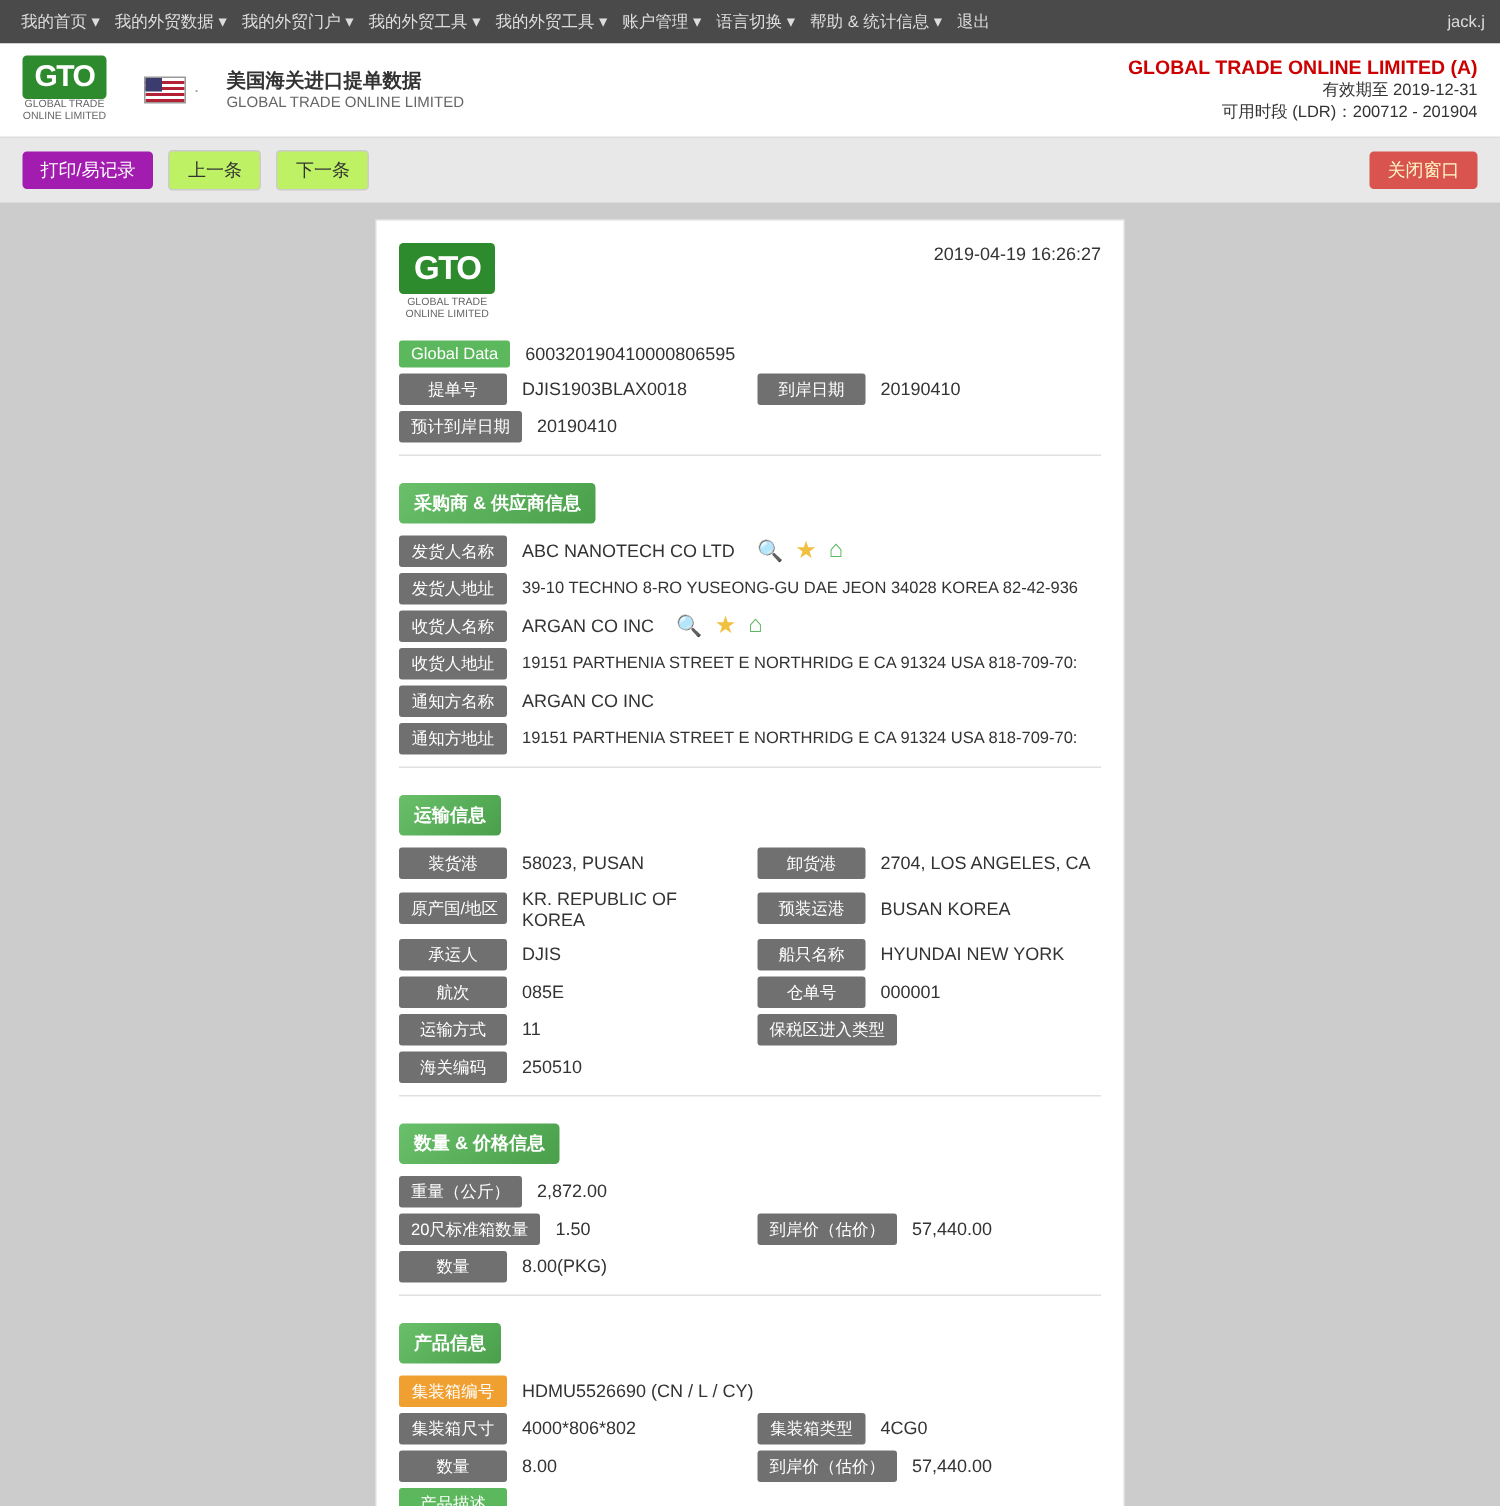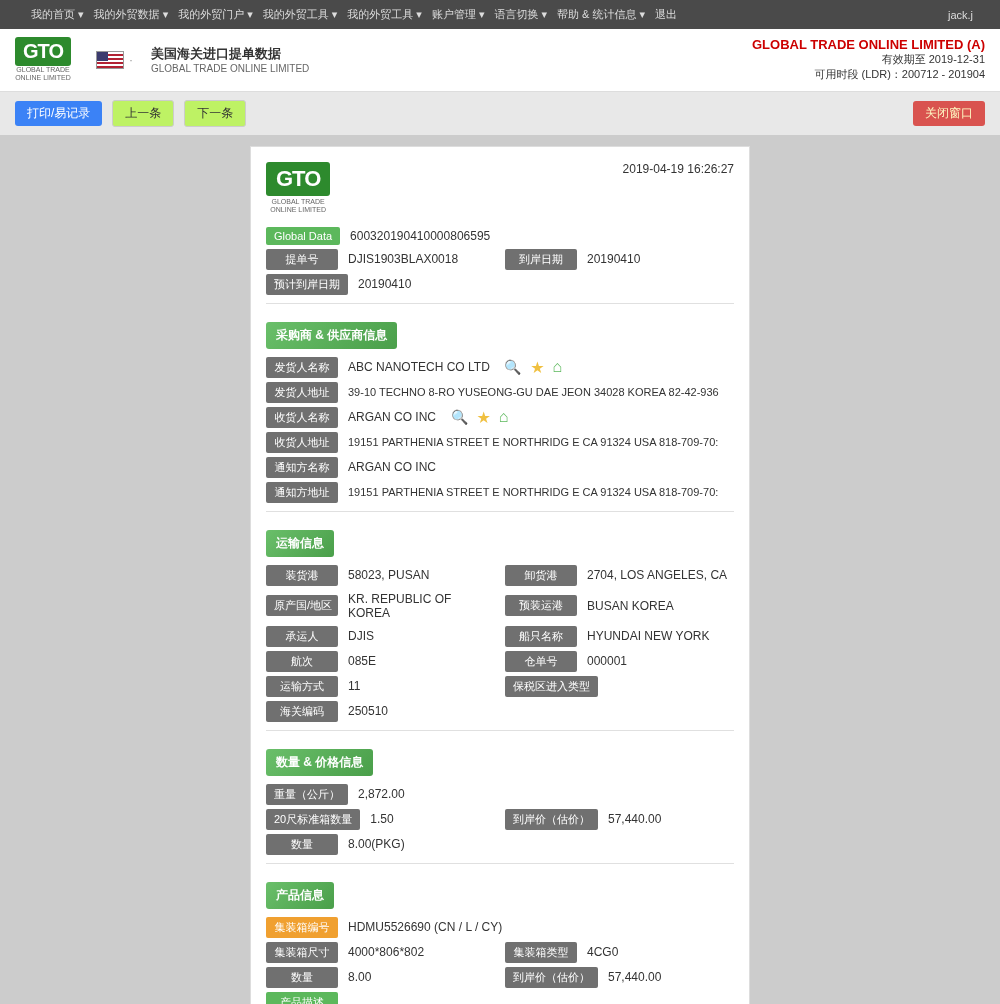--- a/index.html
+++ b/index.html
@@ -1,36 +1,36 @@
 <!DOCTYPE html>
 <html><head>
   <meta charset="utf-8">
   <style>
     * { margin: 0; padding: 0; box-sizing: border-box; }
     body { font-family: Arial, sans-serif; font-size: 12px; background: #f0f0f0; color: #333; width: 1000px; }
     
     
-    .top-nav { background: #4a4a4a; color: #fff; padding: 5px 27px; display: flex; justify-content: space-between; align-items: center; }
+    .top-nav { background: #4a4a4a; color: #fff; padding: 5px 10px; display: flex; justify-content: space-between; align-items: center; }
     .nav-left { display: flex; gap: 2px; }
     .nav-item { color: #ddd; font-size: 11px; cursor: pointer; padding: 2px 4px; }
     
     
     .header { background: #fff; padding: 8px 15px; display: flex; align-items: center; border-bottom: 1px solid #ddd; }
     .logo-area { display: flex; align-items: center; gap: 10px; }
     .flag-area { display: flex; align-items: center; gap: 5px; margin-left: 15px; }
     .us-flag { width: 28px; height: 18px; background: repeating-linear-gradient(#fff 0px, #fff 2px, #b22234 2px, #b22234 4px); position: relative; border: 1px solid #999; }
     .us-flag::before { content: ''; position: absolute; top: 0; left: 0; width: 11px; height: 9px; background: #3c3b6e; }
     .header-right { margin-left: auto; text-align: right; }
     .company-name { color: #cc0000; font-size: 13px; font-weight: bold; }
     .validity { font-size: 11px; color: #333; }
     .time-limit { font-size: 11px; color: #333; }
     
     
     .toolbar { background: #e8e8e8; padding: 8px 15px; display: flex; align-items: center; gap: 10px; border-bottom: 1px solid #ccc; }
-    .btn-green { background: #3b82f6; color: #fff; border: none; padding: 4px 12px; border-radius: 3px; cursor: pointer; font-size: 12px; }
+    .btn-green { background: #a21caf; color: #fff; border: none; padding: 4px 12px; border-radius: 3px; cursor: pointer; font-size: 12px; }
     .btn-nav { background: #bef264; border: 1px solid #ccc; padding: 4px 12px; border-radius: 3px; cursor: pointer; font-size: 12px; color: #333; }
     .btn-close { background: #d9534f; color: #fef9c3; border: none; padding: 4px 12px; border-radius: 3px; cursor: pointer; font-size: 12px; margin-left: auto; }
     
     
     .section-header { background: linear-gradient(135deg, #6abf6a, #4a9f4a); color: #fff; padding: 5px 10px; border-radius: 3px; font-size: 12px; font-weight: bold; margin: 10px 0 8px 0; display: inline-block; }
     
     .lbl { background: #707070; color: #fff; padding: 3px 8px; font-size: 11px; border-radius: 2px; white-space: nowrap; display: inline-block; min-width: 72px; text-align: center; }
     .lbl-green { background: #5cb85c; }
     .lbl-orange { background: #f0a030; color: #fff; }
     

